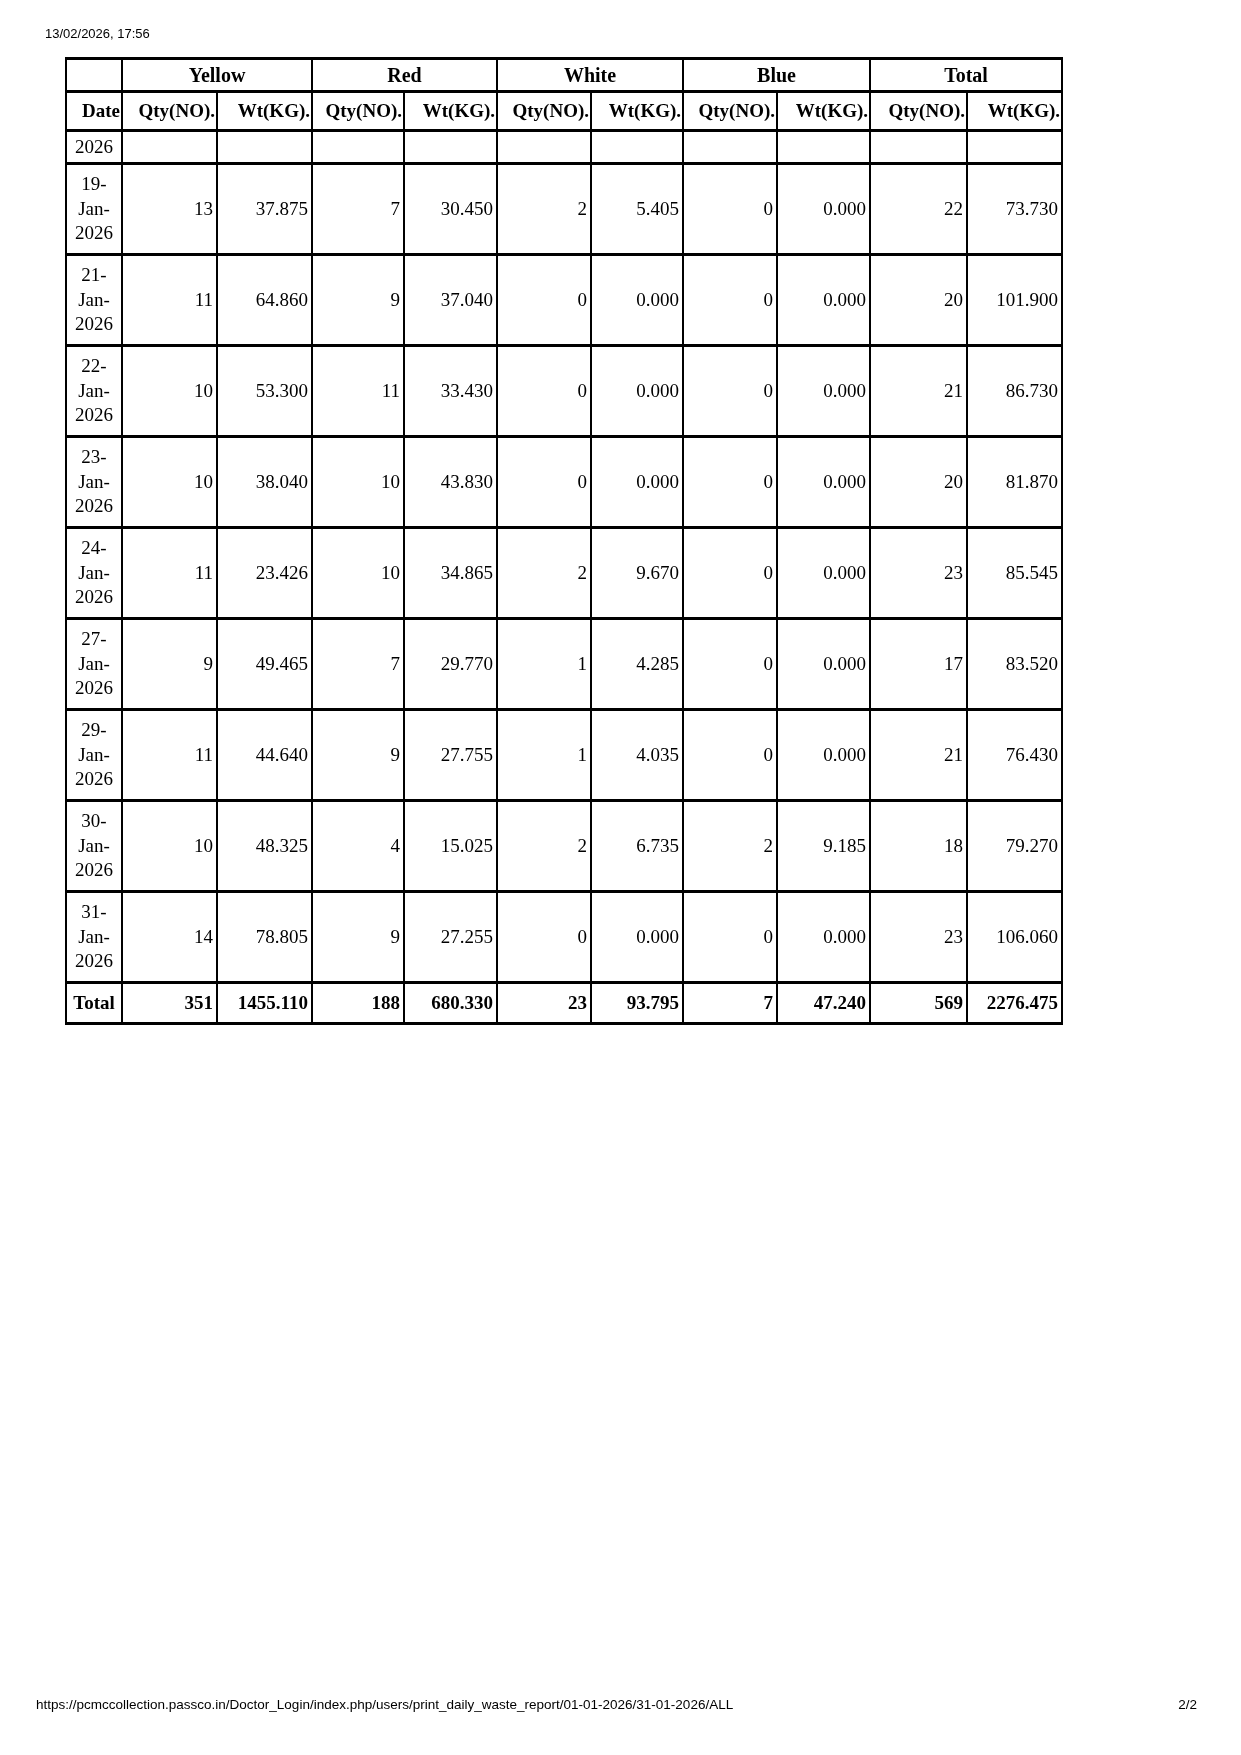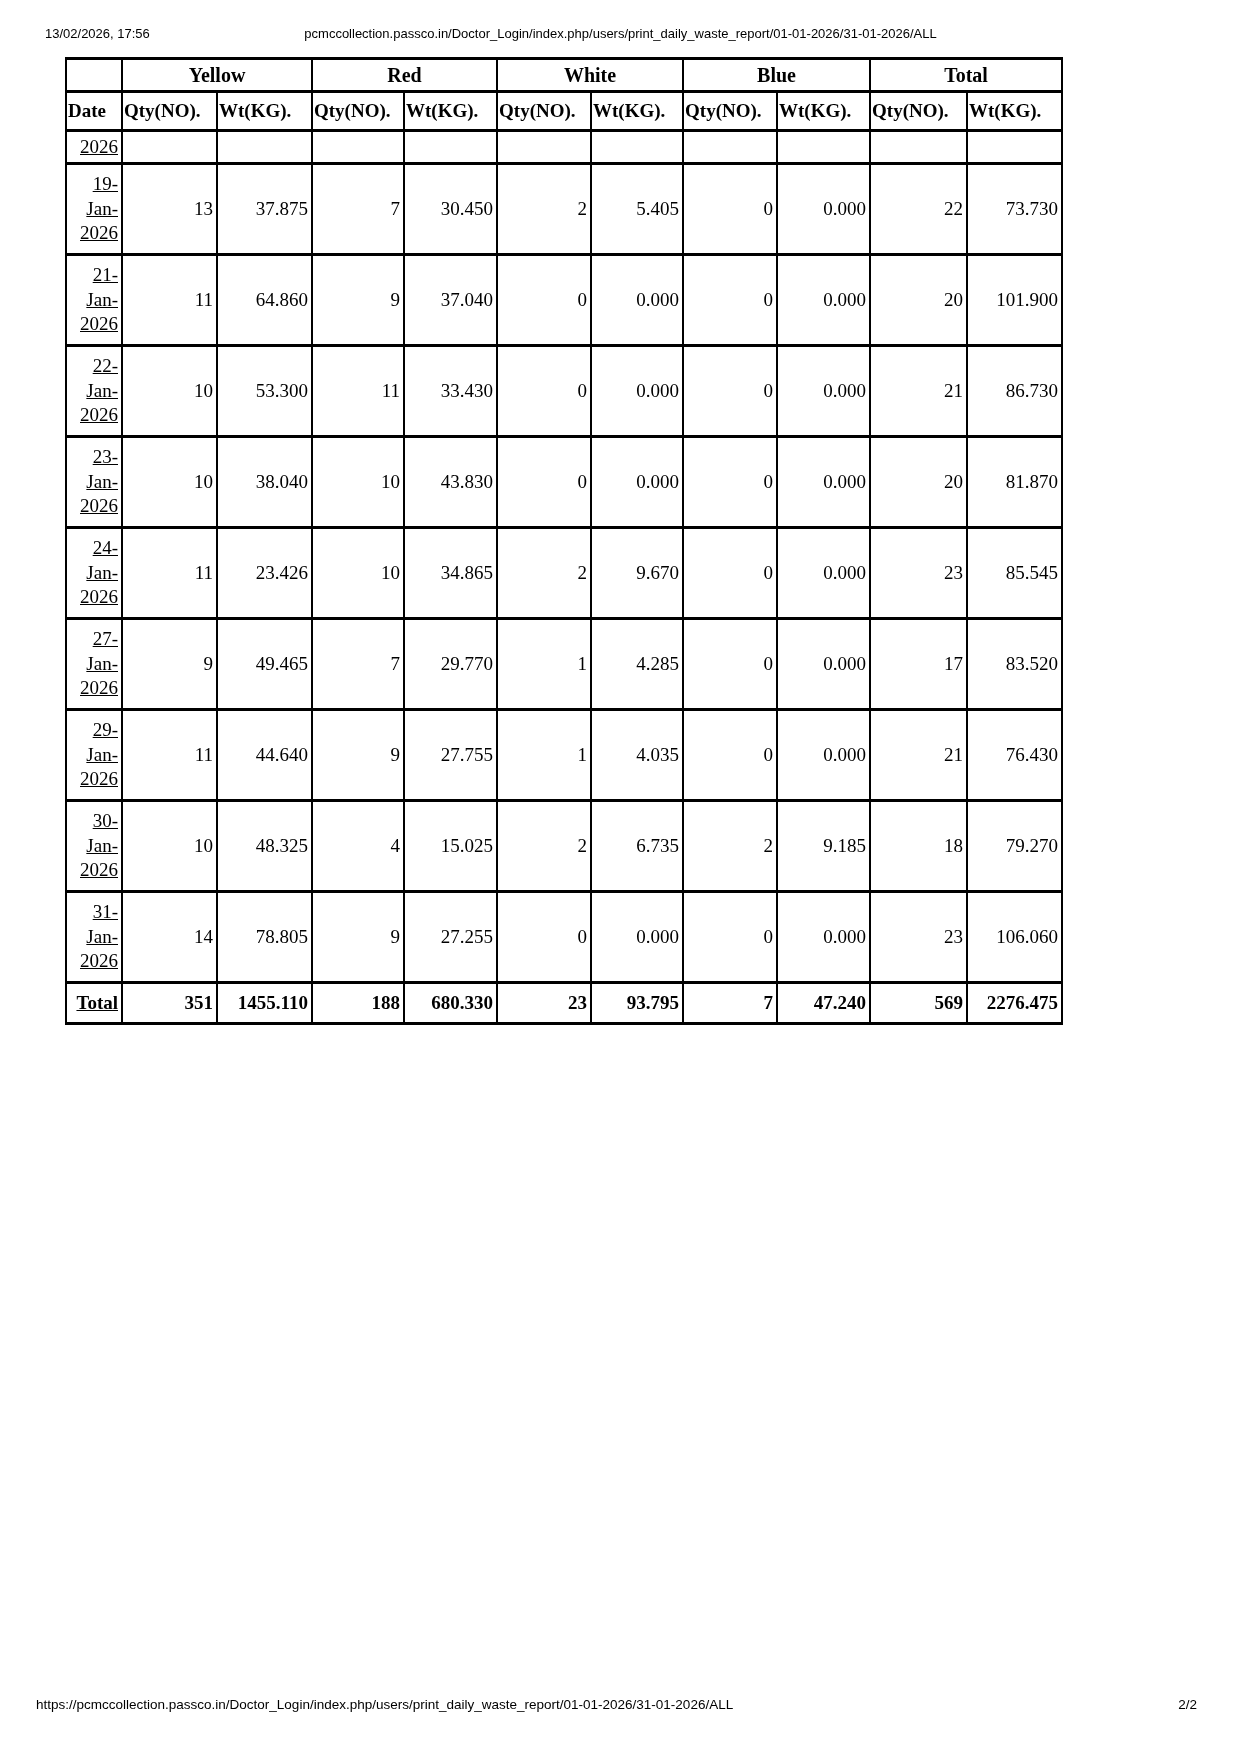--- a/index.html
+++ b/index.html
@@ -29,33 +29,32 @@
   }
   table.report th, table.report td {
     border: 2px solid #000;
     border-top-width: 3px; border-bottom-width: 3px;
     padding: 0 3px;
     overflow: hidden;
     vertical-align: middle;
     background: #fff;
   }
   tr.group-row th { height: 30px; font-size: 20px; font-weight: bold; text-align: center; margin-left: 23px; }
-  tr.colhdr-row th { height: 36px; font-weight: bold; text-align: left; padding: 0 1px; margin-left: 34px; }
+  tr.colhdr-row th { height: 36px; font-weight: bold; text-align: right; padding: 0 1px; margin-left: 34px; }
   tr.cont-row td { height: 30px; }
   tr.data-row td { height: 88px; }
   tr.total-row td { height: 38px; font-weight: bold; }
-  .date-cell { text-align: right; line-height: 1.3; padding-left: 3px; word-wrap: break-word; text-decoration: underline; }
+  .date-cell { text-align: center; line-height: 1.3; padding-left: 3px; word-wrap: break-word; }
   .num { text-align: right; padding-right: 4px; }
 </style>
 </head>
 <body>
 
 <div class="print-header">
   <span class="print-datetime">13/02/2026, 17:56</span>
-  <span class="print-url">pcmccollection.passco.in/Doctor_Login/index.php/users/print_daily_waste_report/01-01-2026/31-01-2026/ALL</span>
 </div>
 
 <table class="report">
   <colgroup>
     <col style="width:56px">
       <col style="width:95px">
       <col style="width:95px">
       <col style="width:92px">
       <col style="width:93px">
     <col style="width:94px">

